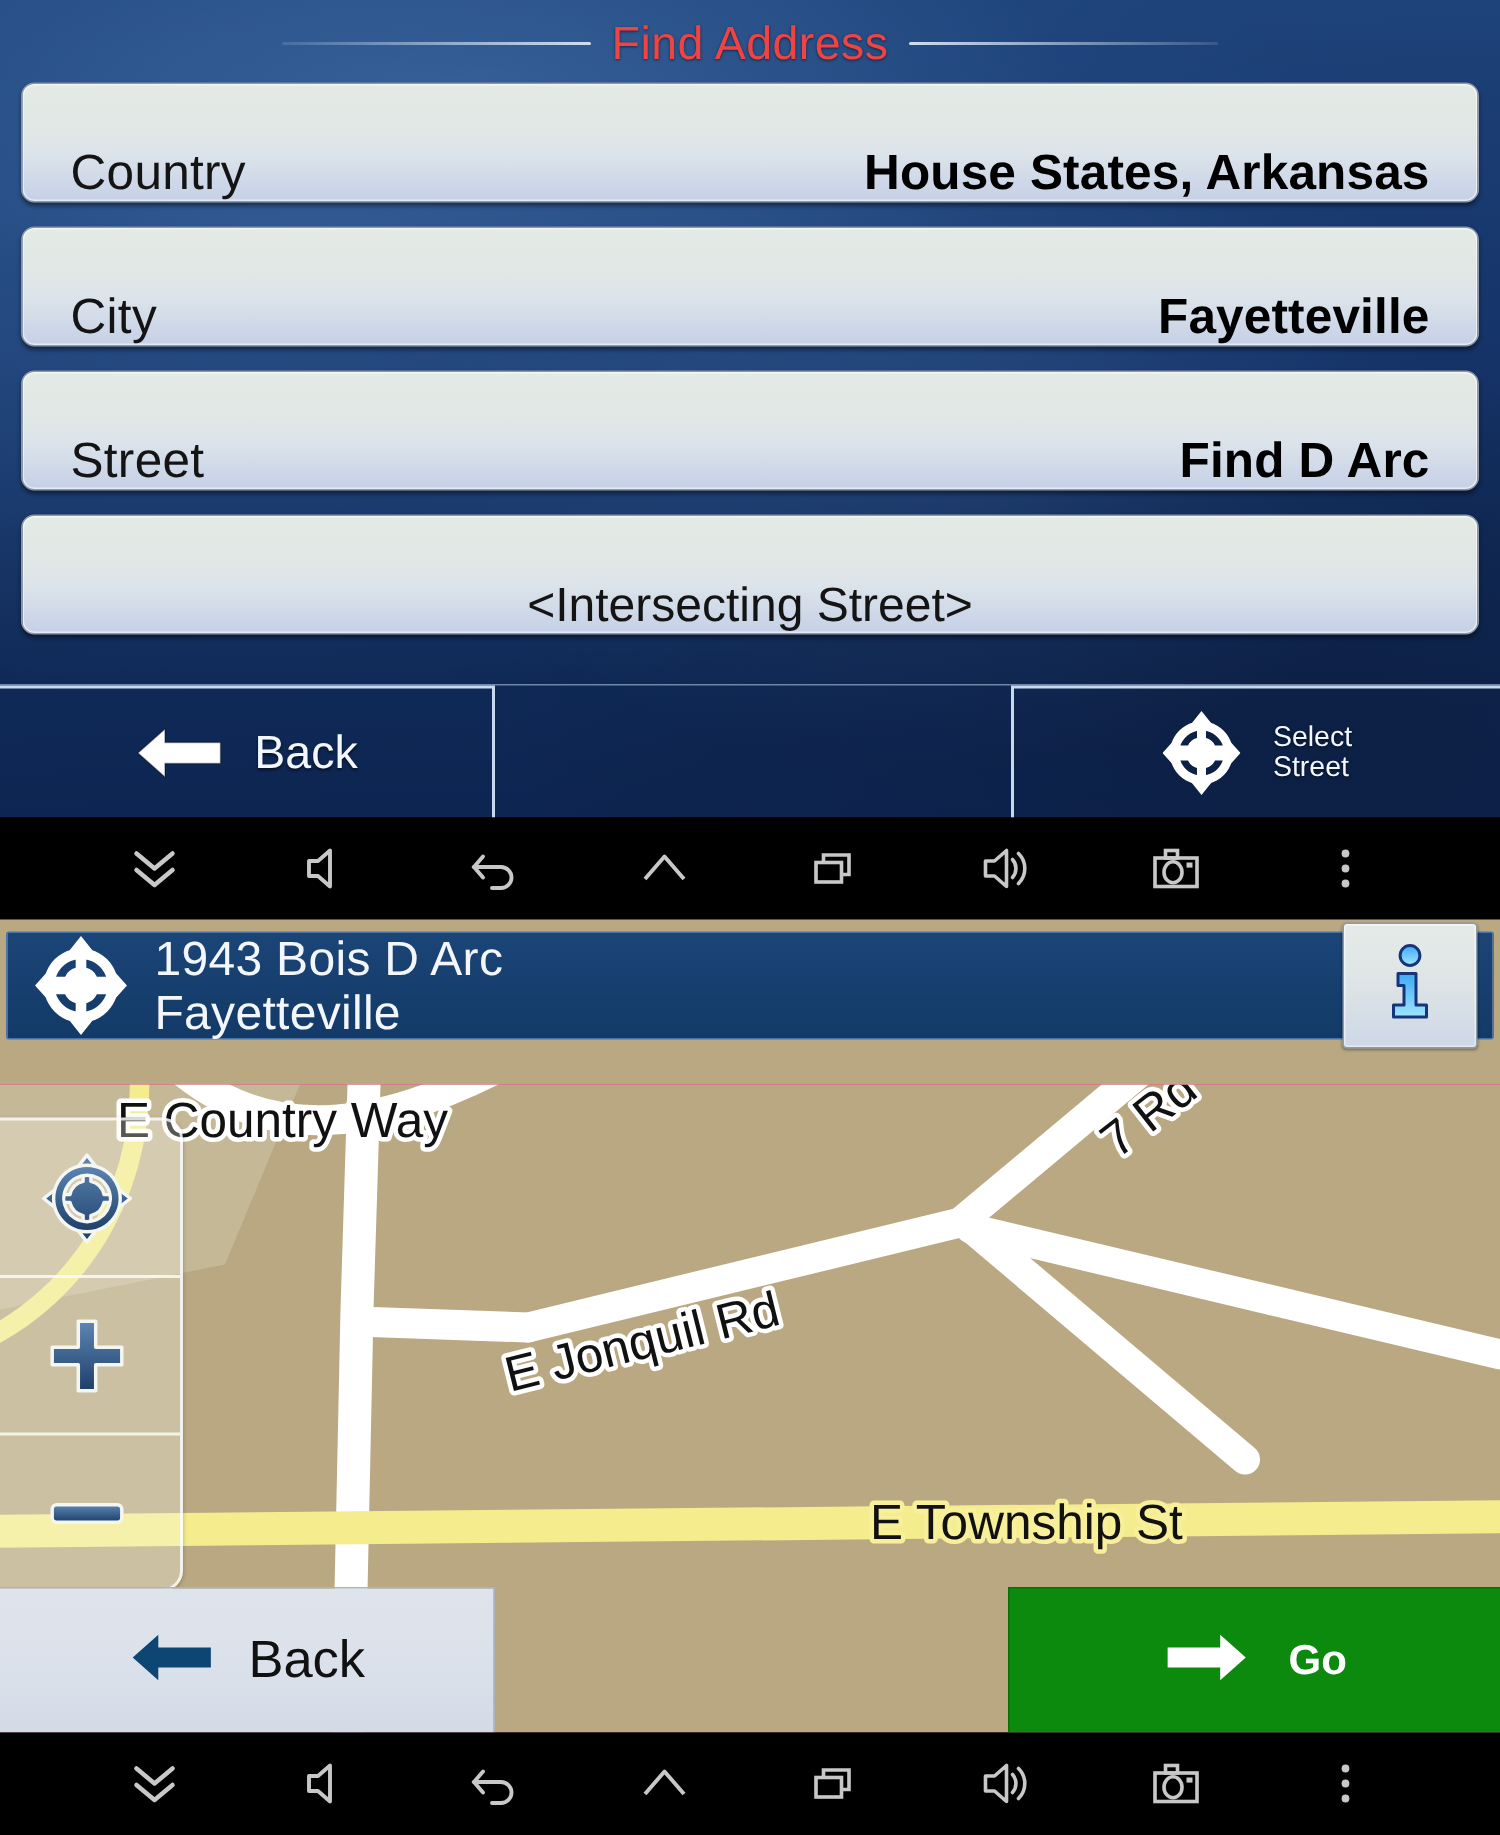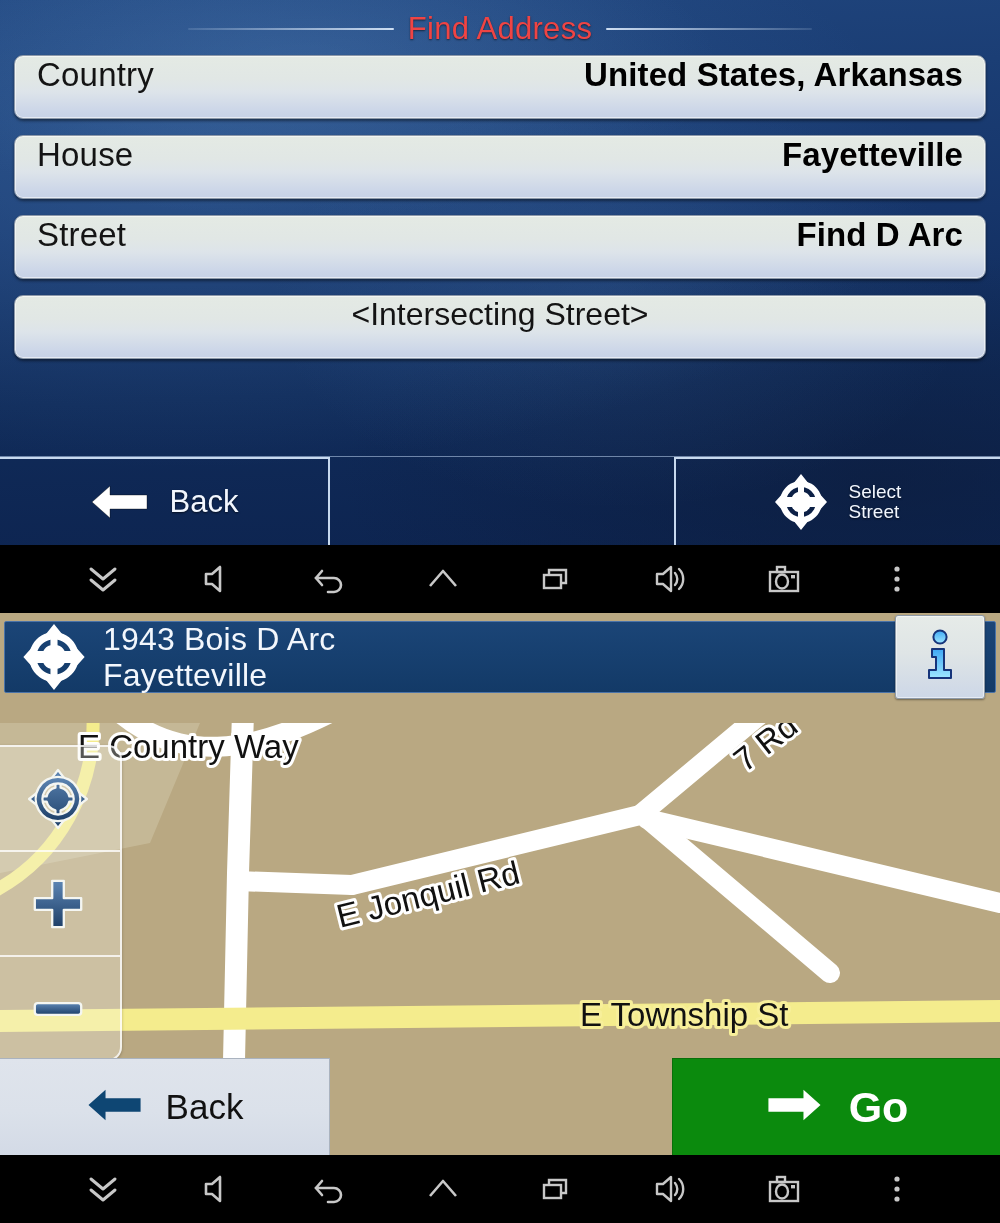--- a/index.html
+++ b/index.html
@@ -33,25 +33,25 @@
   }
   .title-rule{height:2px;background:linear-gradient(90deg,rgba(200,218,240,.15),rgba(215,230,248,.95));width:206px;border-radius:1px;}
   .title-rule.right{background:linear-gradient(90deg,rgba(215,230,248,.95),rgba(200,218,240,.15));}
   .title-text{
     color:#ef4444;font-size:31px;letter-spacing:.3px;
     text-shadow:0 1px 2px rgba(0,0,0,.55);white-space:nowrap;
   }
 
   .fields{position:absolute;top:55px;left:14px;right:14px;z-index:4;}
   .fld{
-    position:relative;height:64px;margin-bottom:16px;border-radius:9px;
+    position:relative;height:80px;margin-bottom:16px;border-radius:9px;
     background:linear-gradient(180deg,#e4eae4 0%,#e1e7e5 38%,#dde4ea 58%,#ccd6e8 88%,#c6d1e6 100%);
     border:1px solid #8c98a8;
     box-shadow:0 0 0 1px rgba(255,255,255,.55) inset,0 2px 3px rgba(0,0,0,.45);
-    display:flex;align-items:flex-start;padding:0 22px;box-sizing:border-box;
+    display:flex;align-items:flex-end;padding:0 32px;box-sizing:border-box;
   }
   .fld .lbl{font-size:33px;color:#141414;letter-spacing:.2px;}
   .fld .val{margin-left:auto;font-size:33px;font-weight:bold;color:#000;letter-spacing:.1px;}
   .fld-row{display:flex;gap:14px;}
   .fld-row .fld{flex:1;margin-bottom:0;justify-content:center;}
   .fld-row .fld .ph{font-size:32px;color:#141414;}
 
   .bottombar{position:absolute;left:0;right:0;bottom:0;height:89px;z-index:4;}
   .bb-sep{position:absolute;top:0;left:0;right:0;height:1px;background:rgba(190,212,240,.55);}
   .btn-back-nav{
@@ -120,46 +120,46 @@
     background:linear-gradient(180deg,#dfe4ec 0%,#dbe1ea 55%,#d3dae6 100%);
     border:1px solid #aab3bf;border-left:none;border-bottom:none;
     display:flex;align-items:center;justify-content:center;gap:22px;box-sizing:border-box;
   }
   .btn-map-back .t{font-size:35px;color:#111;}
   .btn-go{
     position:absolute;right:0;bottom:0;width:328px;height:97px;
     background:#0b8a0d;border-top:1px solid #0a6f0a;border-left:1px solid #0a6f0a;
     display:flex;align-items:center;justify-content:center;gap:26px;box-sizing:border-box;
   }
-  .btn-go .t{font-size:43px;color:#fff;font-weight:bold;}
+  .btn-go .t{font-size:28px;color:#fff;font-weight:bold;}
   .roadlabel{font-family:"Liberation Sans","DejaVu Sans",sans-serif;font-size:33px;fill:#111;
     paint-order:stroke;stroke:#fff;stroke-width:6px;stroke-linejoin:round;}
   .roadlabel.yellowhalo{stroke:#f7ef9a;}
 </style>
 </head>
 <body>
 
 <div class="screen" id="screen-find">
   <div class="nav-bg"></div>
 
   <div class="title-row">
     <div class="title-rule"></div>
     <div class="title-text">Find Address</div>
     <div class="title-rule right"></div>
   </div>
 
   <div class="fields">
 
     <div class="fld">
       <span class="lbl">Country</span>
-      <span class="val">United States, Arkansas</span>
+      <span class="val">House States, Arkansas</span>
     </div>
 
     <div class="fld">
-      <span class="lbl">House</span>
+      <span class="lbl">City</span>
       <span class="val">Fayetteville</span>
     </div>
 
     <div class="fld">
       <span class="lbl">Street</span>
       <span class="val">Find D Arc</span>
     </div>
 
     <div class="fld-row">
       <div class="fld">

